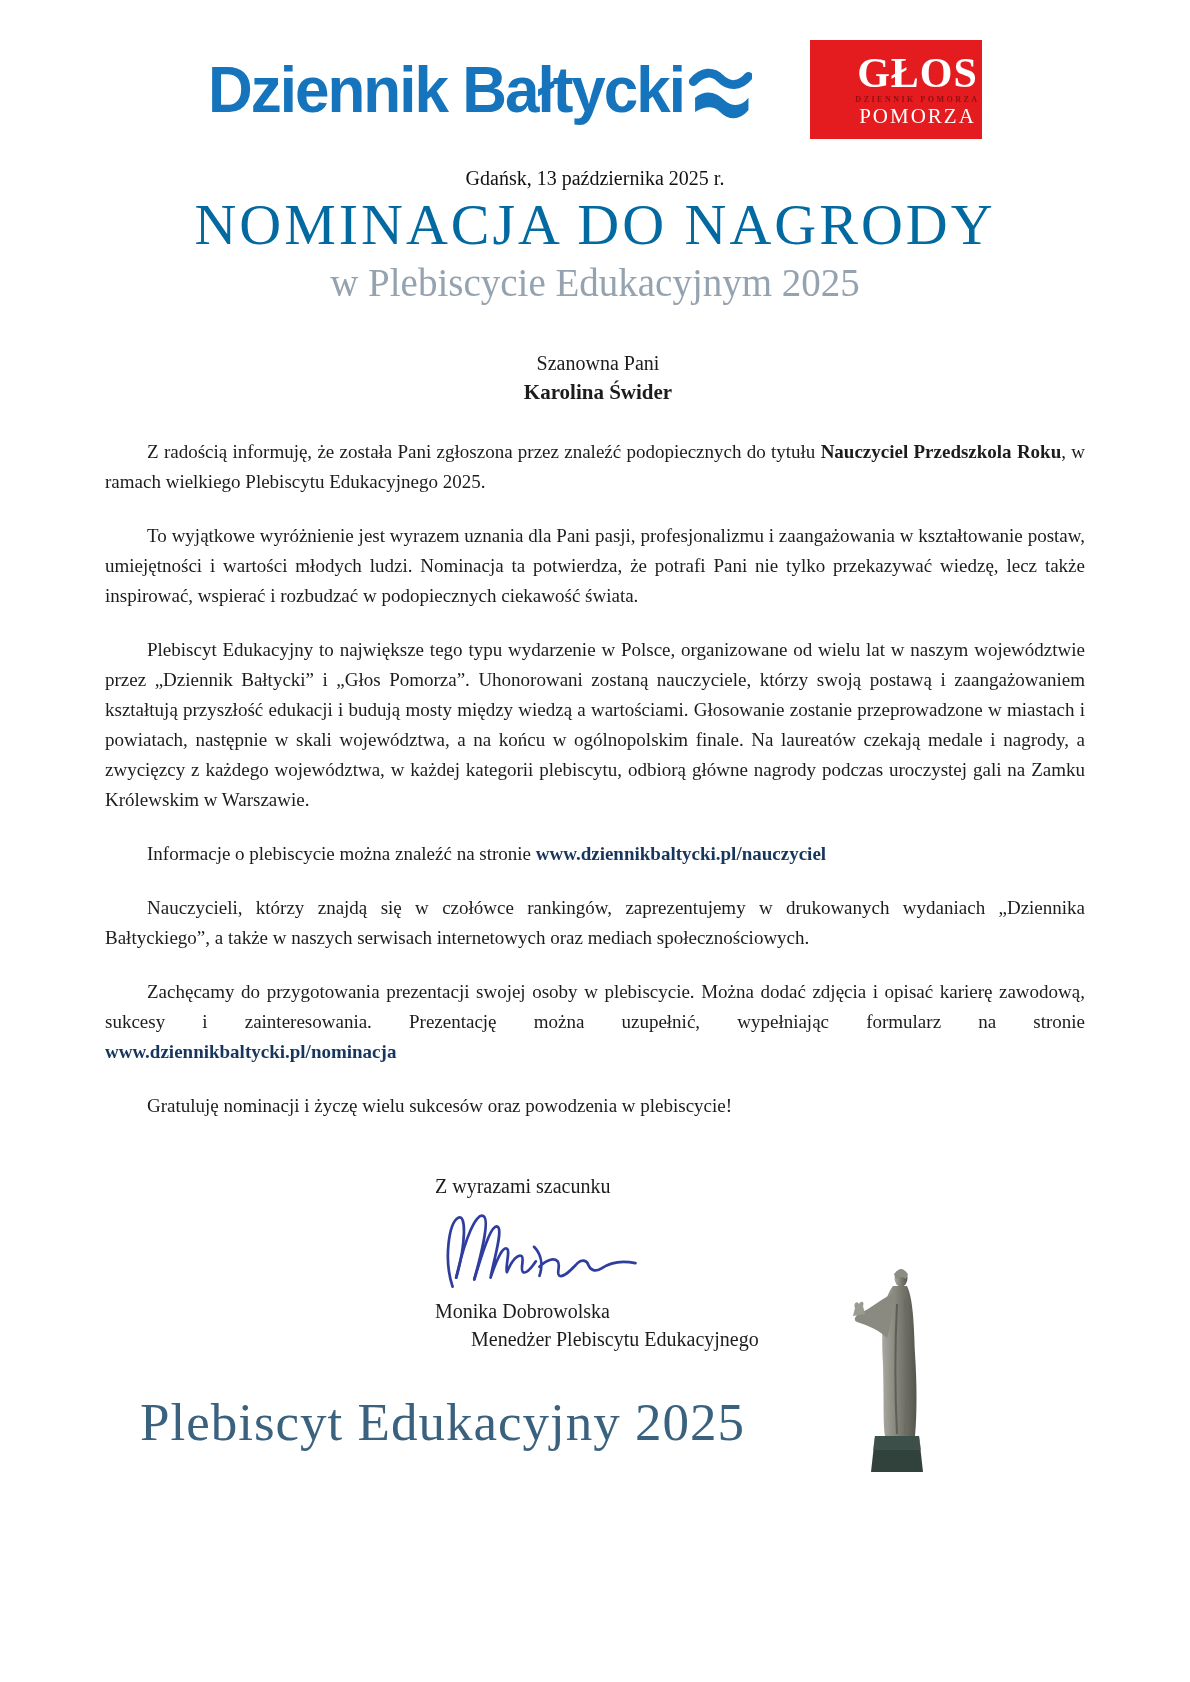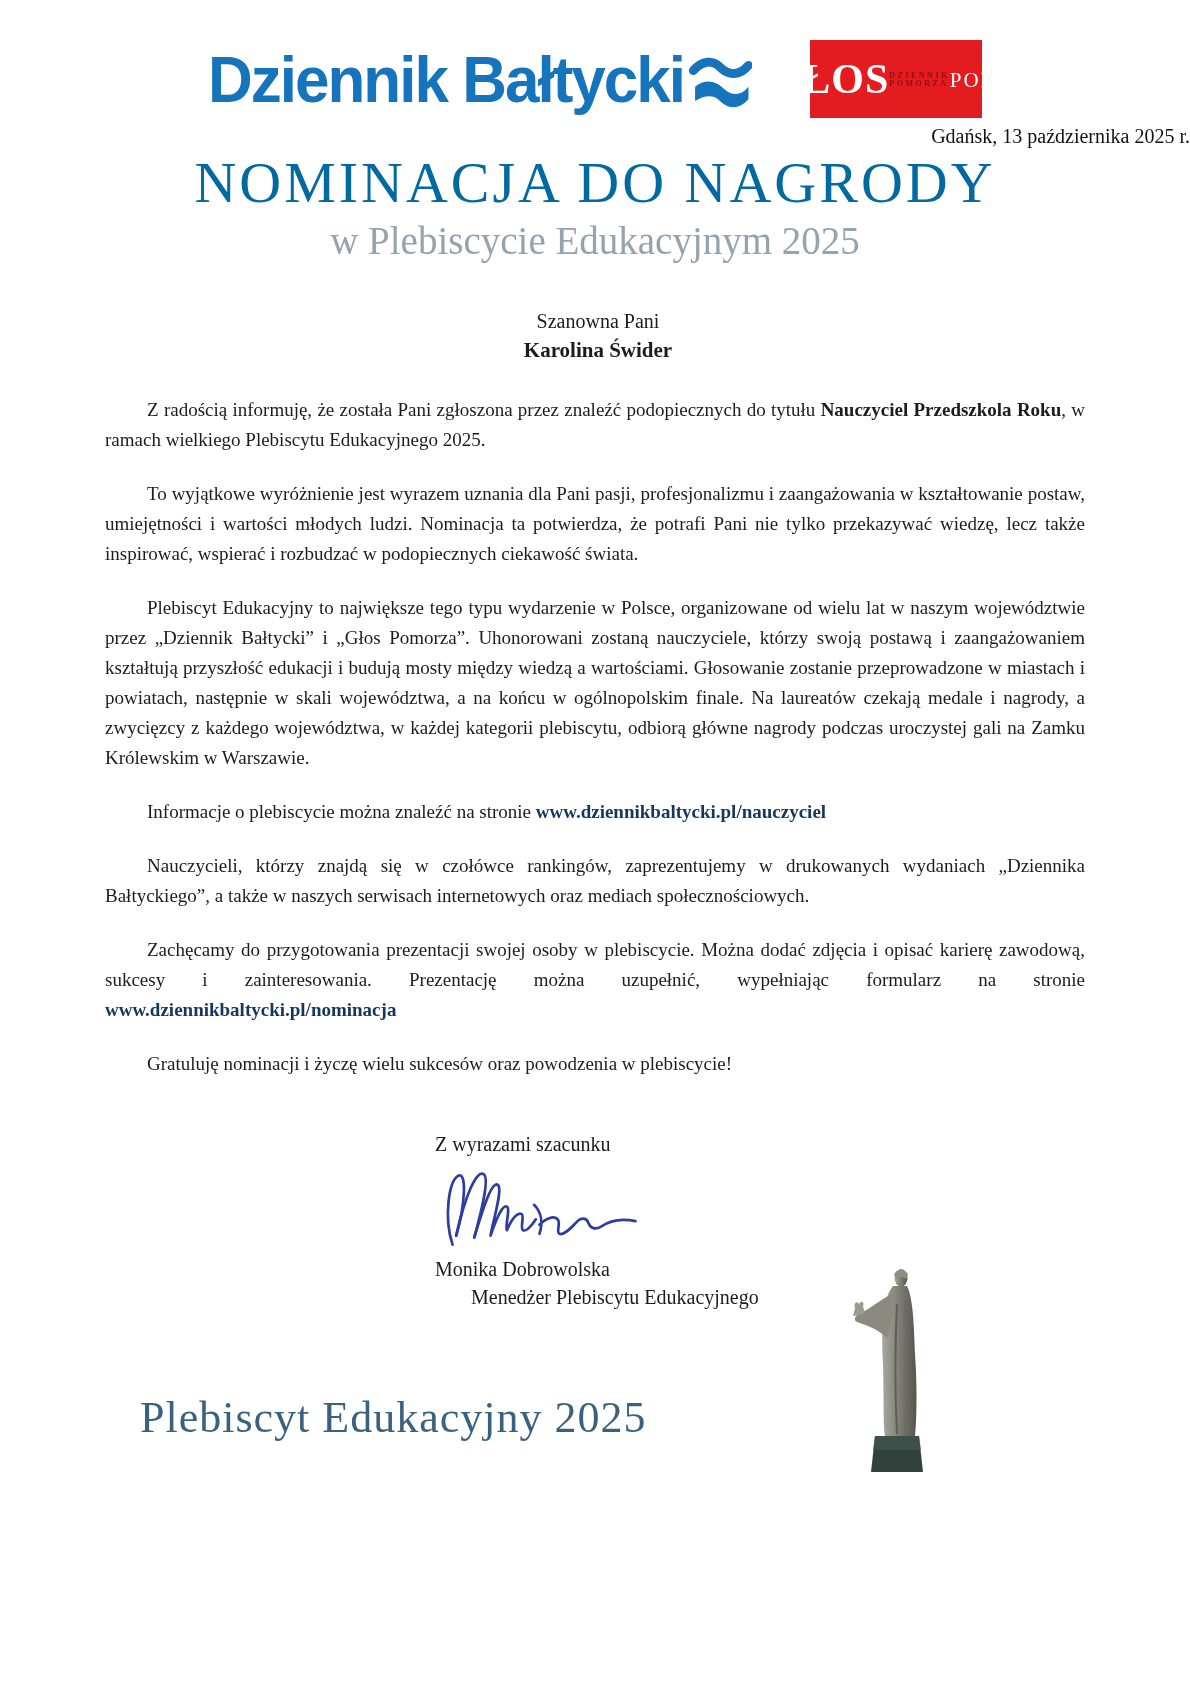--- a/index.html
+++ b/index.html
@@ -11,29 +11,29 @@
 
   
   .header { display:flex; align-items:center; justify-content:center; gap:58px; padding-top:40px; }
   .logo-db { display:flex; align-items:center; }
   .logo-db-text {
     font-family:"Liberation Sans", sans-serif; font-weight:800; font-size:62px;
     color:#1574bb; letter-spacing:-2px; transform:scaleY(1.04); white-space:nowrap;
   }
   .logo-wave { width:64px; height:58px; margin-left:4px; margin-top:10px; }
   .logo-gp {
-    background:#e41b1f; width:172px; height:78px; display:flex; flex-direction:row;
+    background:#e41b1f; width:172px; height:99px; display:flex; flex-direction:column;
     align-items:center; justify-content:center; line-height:1; flex:0 0 auto;padding-left:43px;
   }
   .gp-glos { color:#ffffff; font-size:42px; font-weight:700; letter-spacing:1px; }
   .gp-sub { color:#8f1012; font-size:8px; font-weight:700; letter-spacing:2.5px; margin-top:2px; }
   .gp-pomorza { color:#ffffff; font-size:21px; font-weight:400; letter-spacing:2px; margin-top:2px; }
 
   
-  .dateline { text-align:right; font-size:20px; margin-top:7px; color:#111; }
+  .dateline { text-align:center; font-size:20px; margin-top:28px; color:#111; }
   .title { text-align:center; font-size:58px; line-height:1.15; color:#0369a1; letter-spacing:3px; font-weight:400; margin-top:2px; }
   .subtitle { text-align:center; font-size:39px; line-height:1.15; color:#95a3b0; font-weight:400; margin-top:2px; }
 
   .salutation { text-align:center; margin-top:44px; font-size:20px; line-height:27px;padding-left:6px; }
   .salutation .name { font-weight:700; font-size:21px; line-height:30px; }
 
   
   .bodytext { margin:30px 105px 0 105px; font-size:19px; line-height:30px; text-align:justify; }
   .bodytext p { text-indent:42px; margin-bottom:24px; }
   .bodytext p.last { margin-bottom:0; }
@@ -41,21 +41,21 @@
   b.inlinebold { font-weight:700; }
 
   
   .signoff { margin:52px 0 0 435px; font-size:20px; line-height:26px; }
   .signature-svg { display:block; margin:8px 0 4px -6px; }
   .signoff .name-line { line-height:28px; }
   .signoff .role-line { line-height:28px;margin-left:36px; }
 
   
   .footer-title {
-    position:absolute; left:140px; top:1392px; font-size:44px; color:#3a627f;
+    position:absolute; left:140px; top:1392px; font-size:53px; color:#3a627f;
     letter-spacing:1px; font-weight:400; white-space:nowrap;
   }
   .statue { position:absolute; left:845px; top:1264px; }
 </style>
 </head>
 <body>
 
 <div class="page">
 
   <div class="header">

